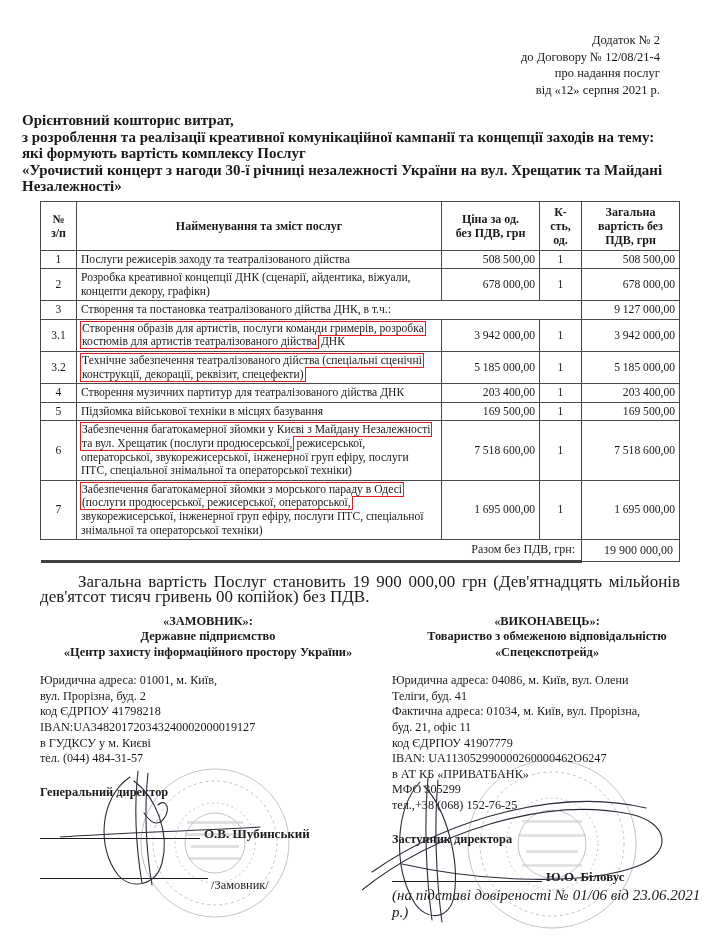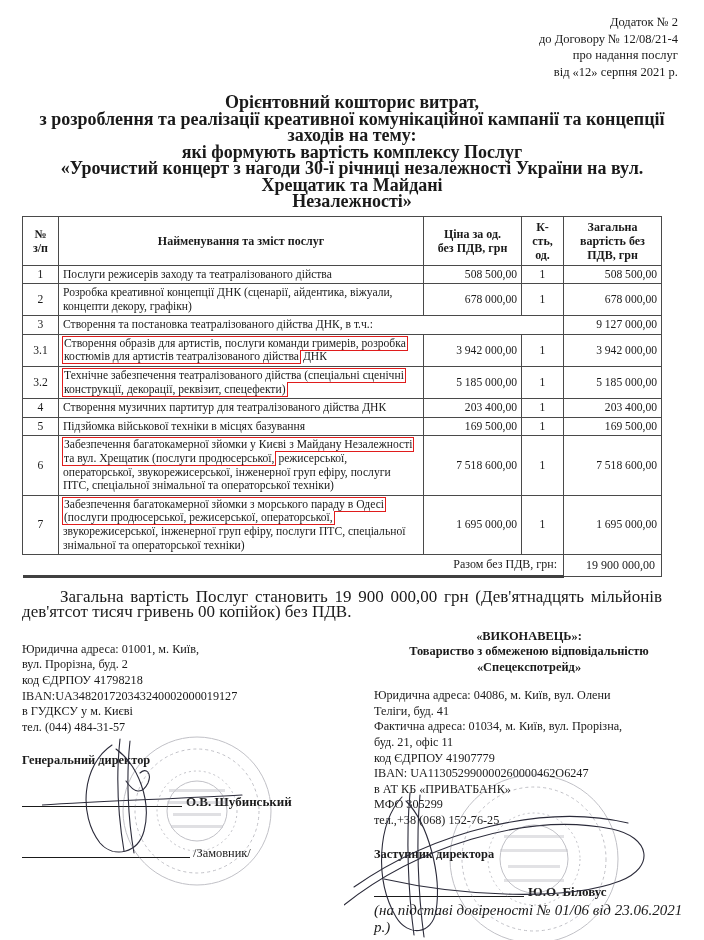--- a/index.html
+++ b/index.html
@@ -8,36 +8,36 @@
     width: 704px;
     height: 940px;
     background: #ffffff;
     font-family: "Liberation Serif", "DejaVu Serif", serif;
     color: #1a1a1a;
     position: relative;
     overflow: hidden;
     -webkit-font-smoothing: antialiased;
   }
 
-  .page { position:relative; width:704px; height:920px; padding: 0; }
+  .page { position:relative; width:704px; height:920px; padding: 18px; }
 
   
   .doc-header {
     text-align: right;
     padding: 14px 26px 0 0;
     font-size: 12.5px;
     line-height: 16.5px;
   }
   .doc-header div { white-space: nowrap; }
 
   
   .doc-title {
-    text-align: center;
+    text-align: left;
     font-weight: bold;
-    font-size: 18px;
+    font-size: 15px;
     line-height: 16.5px;
     margin: 14px auto 6px auto;
     width: 660px;
   }
   .doc-title .line { display:block; }
 
   
   .table-wrap { width: 640px; margin: 2px 0 0 22px; }
   table.estimate {
     width: 100%;
@@ -137,21 +137,21 @@
   .sign-name { font-weight: bold; font-size: 13px; }
   .sign-note {
     font-style: italic;
     font-size: 15px;
     margin-top: 2px;
   }
   .final-line-row {
     position: relative;
     margin-top: 36px;
     display: flex;
-    align-items: flex-end;
+    align-items: flex-start;
   }
   .final-rule {
     border-bottom: 1px solid #1a1a1a;
     height: 1px;
     width: 168px;
     margin-right: 3px;
     margin-bottom: 3px;
   }
   .final-label { font-size: 12.4px; }
 
@@ -295,20 +295,25 @@
 
       </tbody>
     </table>
   </div>
 
   <p class="summary">Загальна вартість Послуг становить 19 900 000,00 грн (Дев'ятнадцять мільйонів дев'ятсот тисяч гривень 00 копійок) без ПДВ.</p>
 
   <div class="parties">
 
     <div class="party left">
+      <div class="party-head">
+        <div>«ЗАМОВНИК»:</div>
+        <div>Державне підприємство</div>
+        <div>«Центр захисту інформаційного простору України»</div>
+      </div>
       <div class="party-body">
         <div>Юридична адреса:  01001, м. Київ,</div>
         <div>вул. Прорізна, буд. 2</div>
         <div>код ЄДРПОУ 41798218</div>
         <div>IBAN:UA348201720343240002000019127</div>
         <div>в ГУДКСУ у м. Києві</div>
         <div>тел. (044) 484-31-57</div>
       </div>
       <div class="sign-area">
         <div class="sign-role">Генеральний директор</div>

